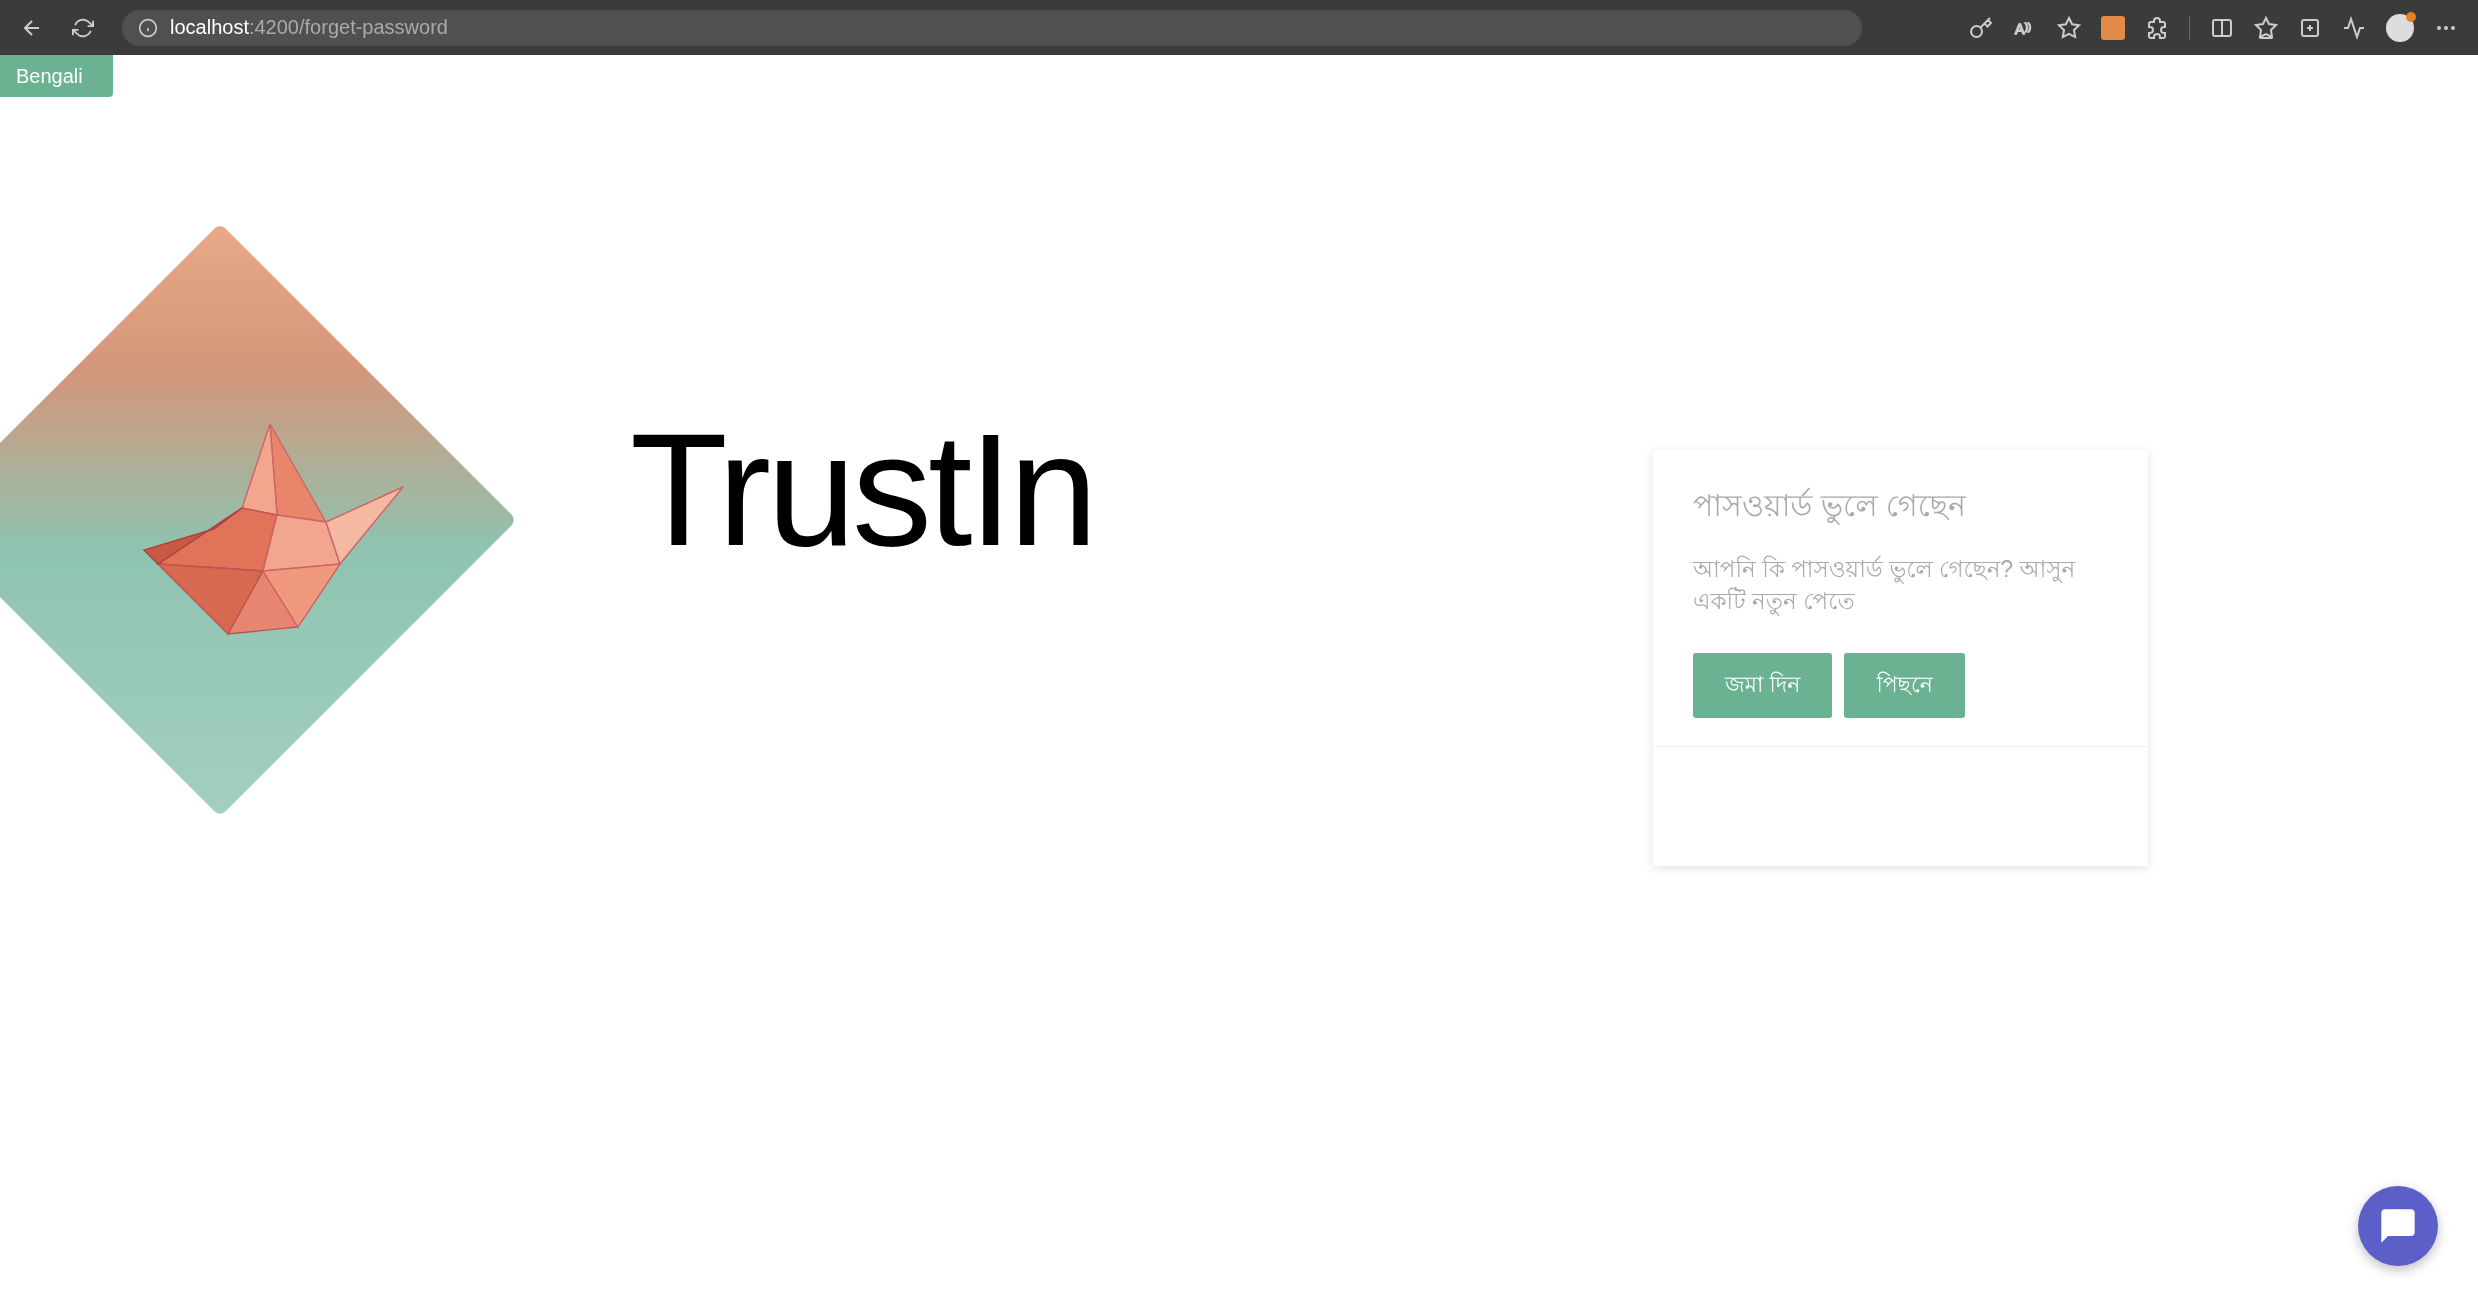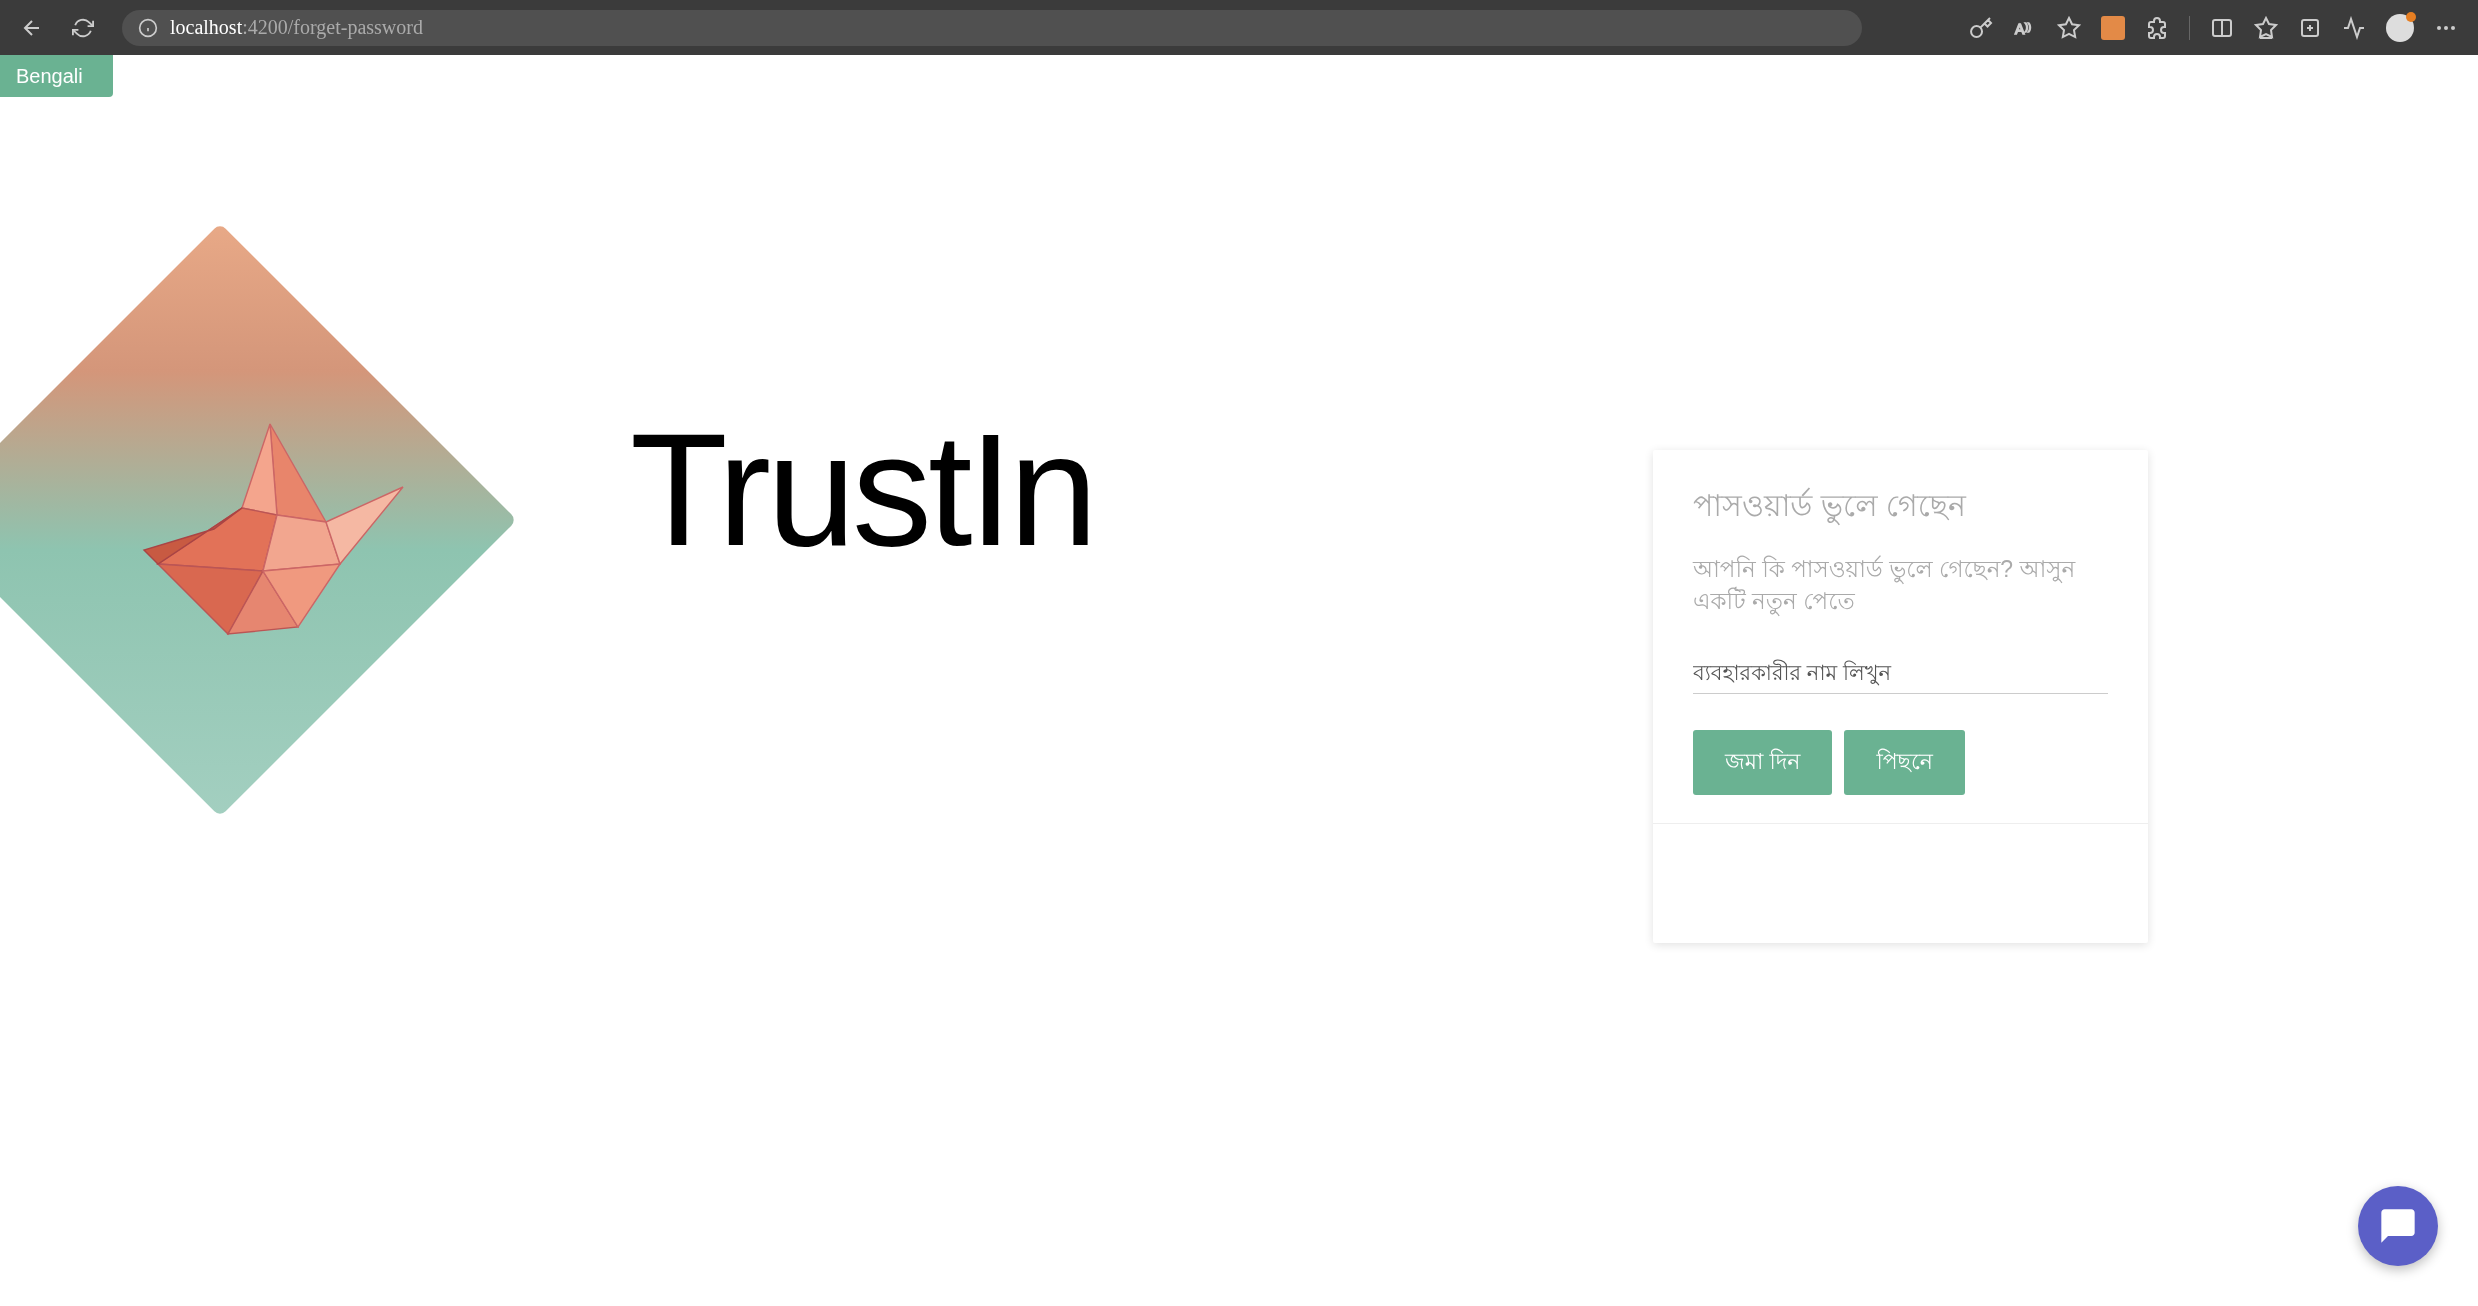--- a/index.html
+++ b/index.html
@@ -55,21 +55,20 @@
     .url-bar {
       flex: 1;
       background: #505050;
       border-radius: 20px;
       height: 36px;
       display: flex;
       align-items: center;
       padding: 0 16px;
       margin: 0 8px;
       max-width: 1740px;
-      font-family: Liberation Serif, serif;
     }
     
     .url-info-icon {
       color: #ccc;
       margin-right: 12px;
       display: flex;
       align-items: center;
     }
     
     .url-text {
@@ -412,21 +411,20 @@
         <polygon points="20,110 10,100 60,85 80,70" fill="#c85a42" stroke="#a44" stroke-width="1"></polygon>
       </svg>
     </div>
     <div class="brand-name">TrustIn</div>
   </div>
 
   <div class="form-card">
     <div class="card-content">
       <h2 class="card-title">পাসওয়ার্ড ভুলে গেছেন</h2>
       <p class="card-subtitle">আপনি কি পাসওয়ার্ড ভুলে গেছেন? আসুন একটি নতুন পেতে</p>
-      <input type="text" class="input-field" placeholder="ব্যবহারকারীর নাম লিখুন" style="">
       <div class="button-row">
         <button class="btn">জমা দিন</button>
         <button class="btn">পিছনে</button>
       </div>
     </div>
     <div class="card-footer"></div>
   </div>
 
   <div class="chat-widget">
     <svg viewBox="0 0 24 24" fill="#fff">

